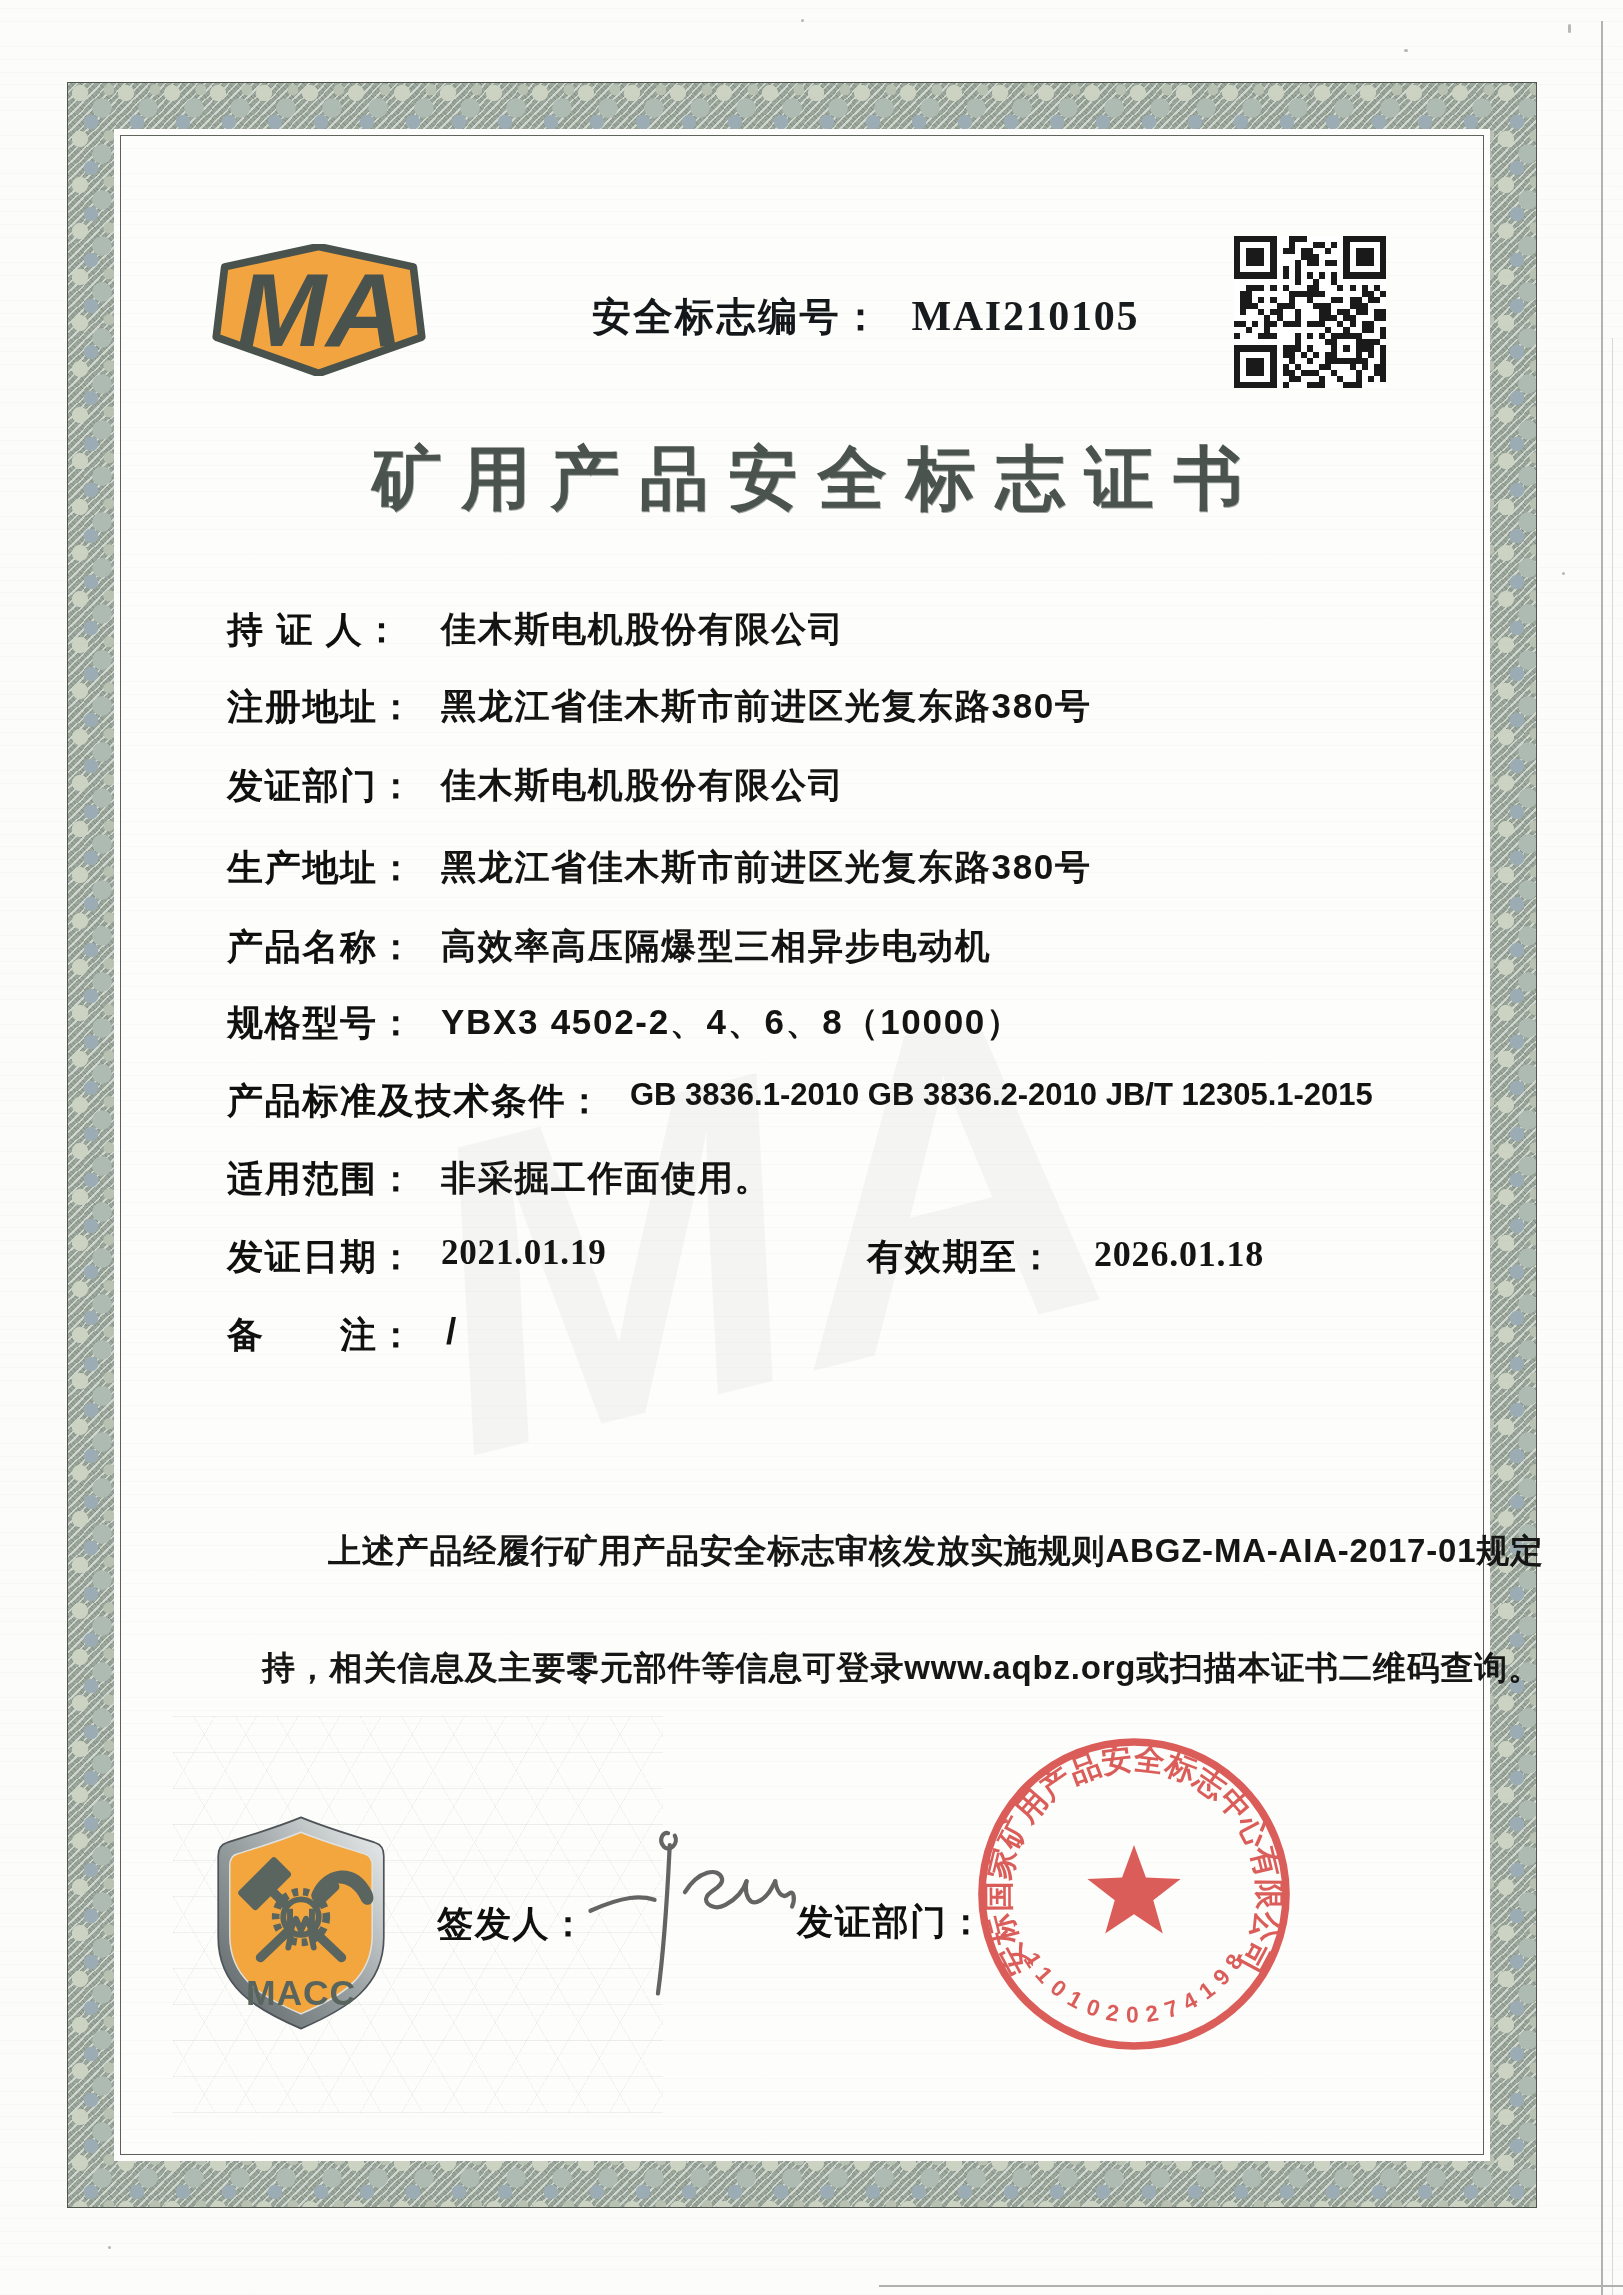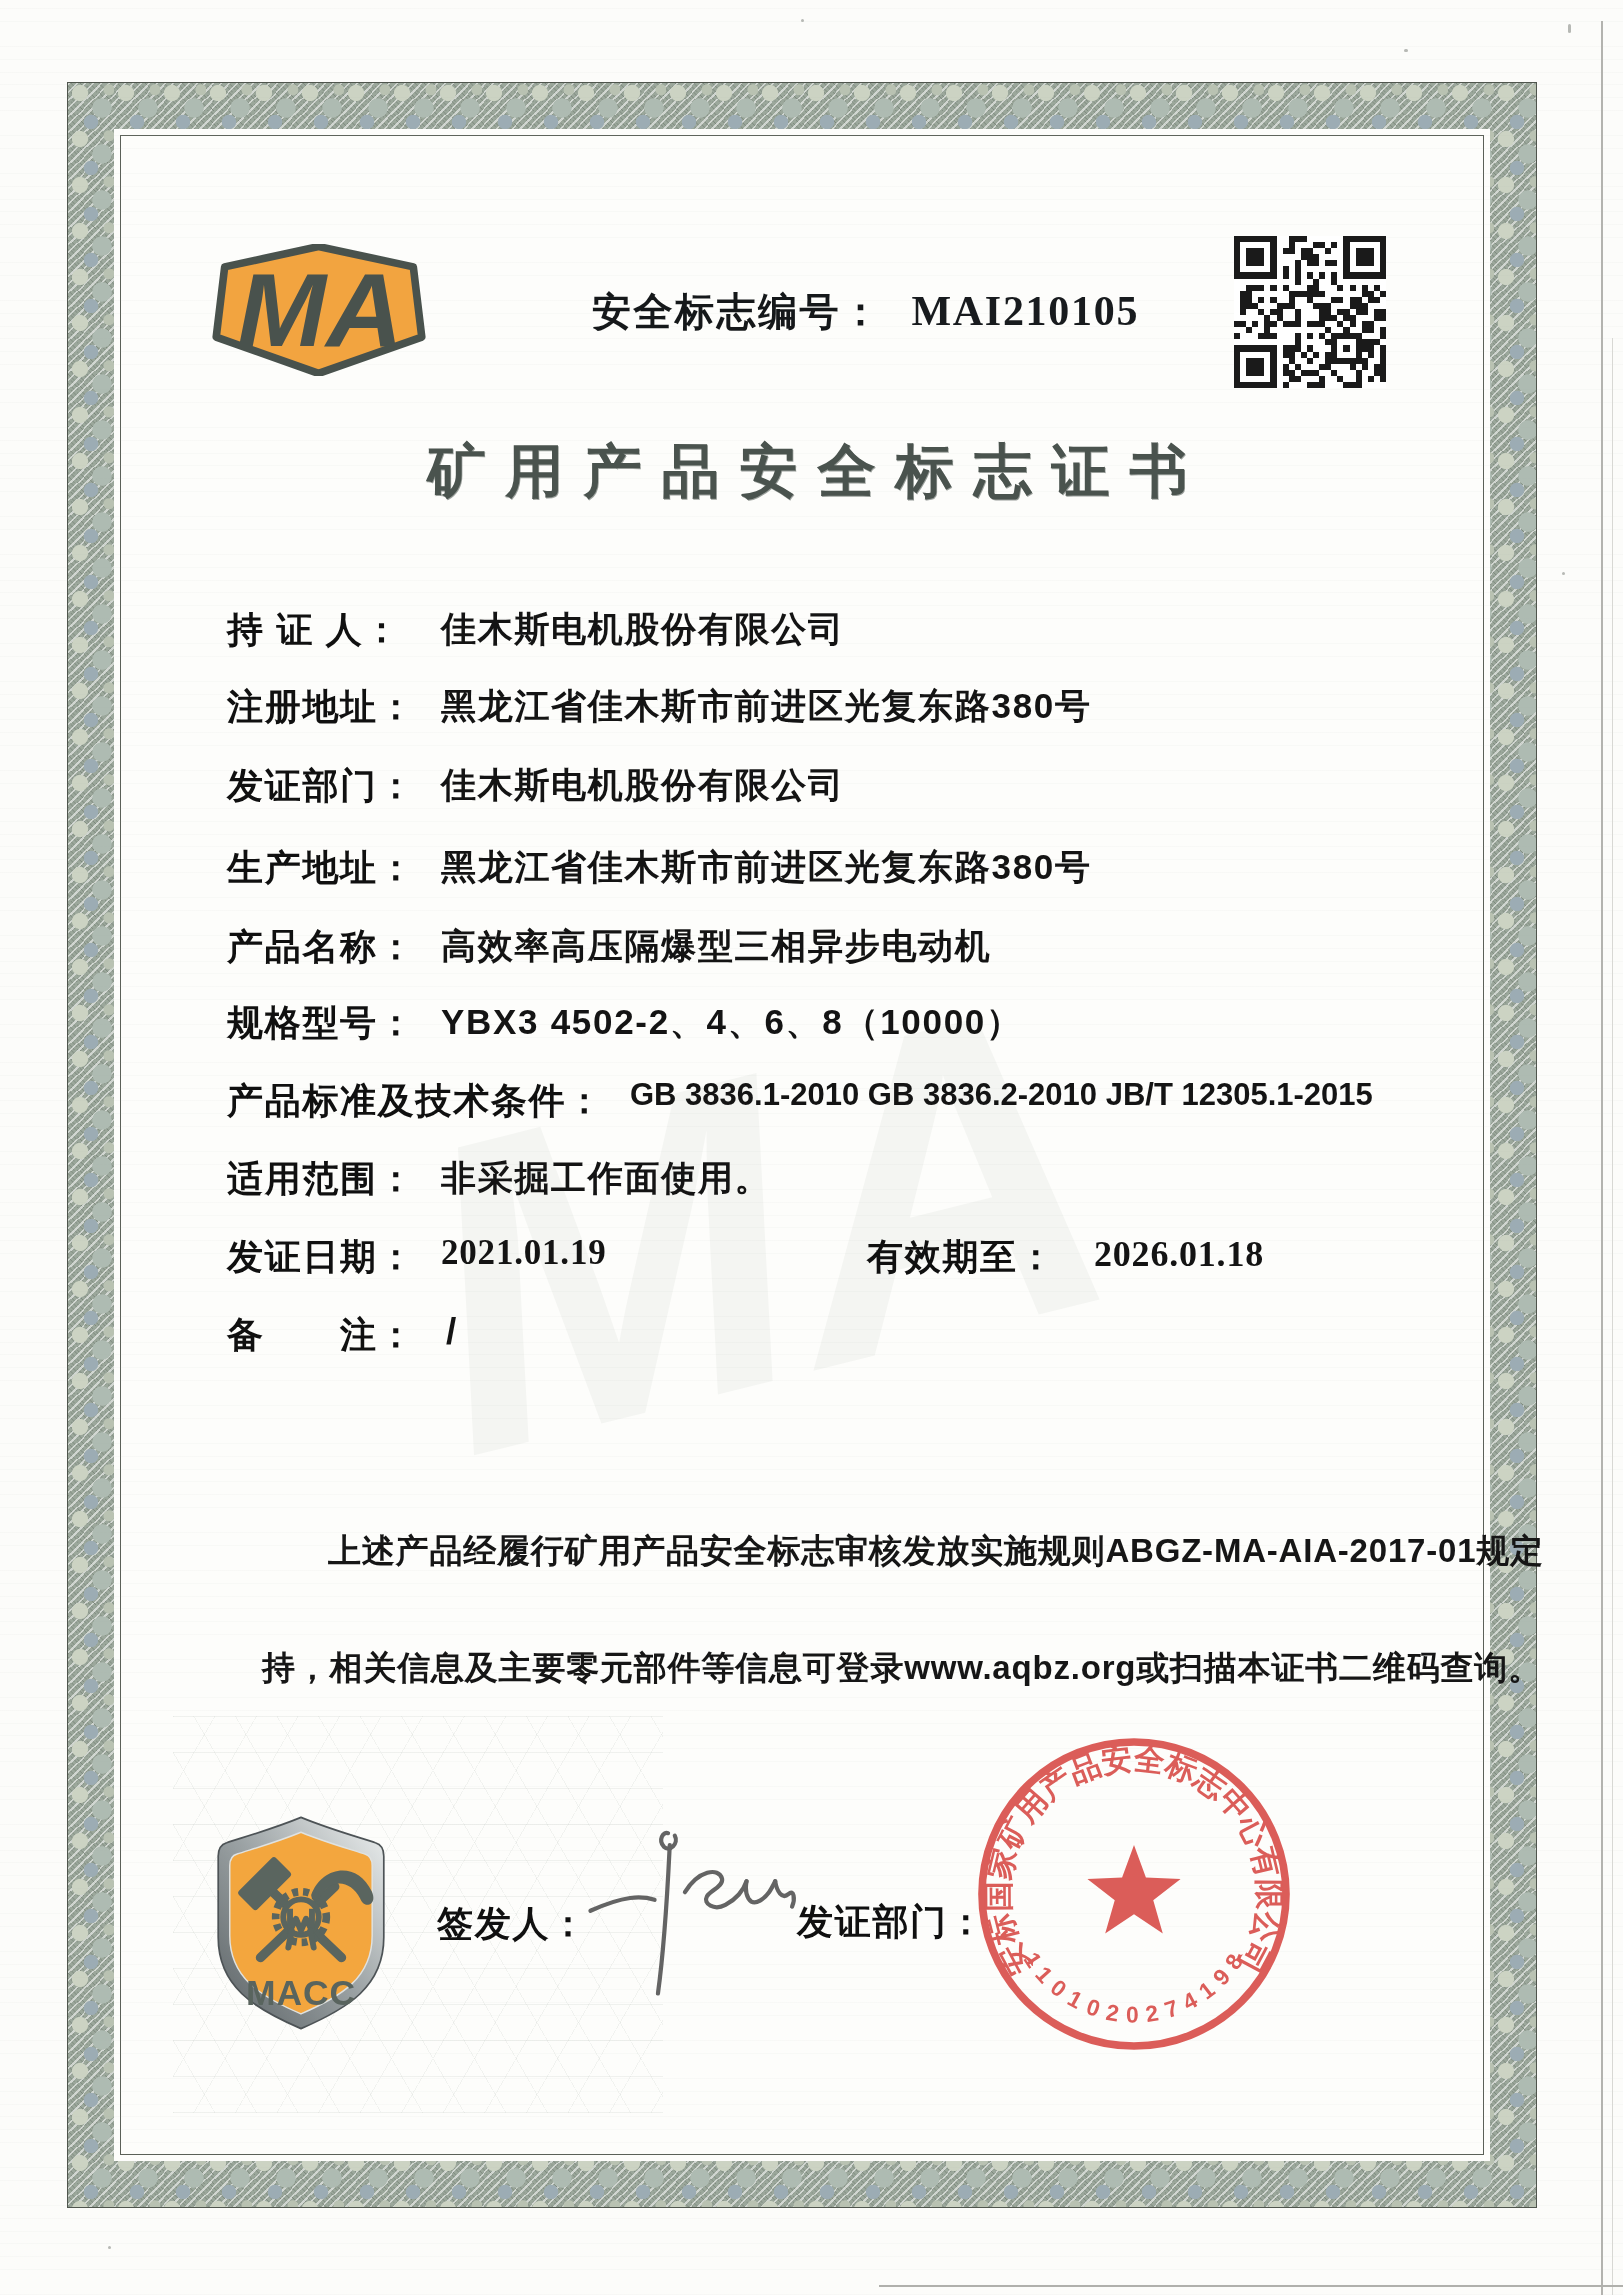--- a/index.html
+++ b/index.html
@@ -25,32 +25,32 @@
       repeating-linear-gradient(45deg, rgba(45,55,47,.30) 0 0.8px, rgba(0,0,0,0) 0.8px 4.2px);
     background-size:46px 46px,46px 46px,46px 46px,46px 46px,16px 16px,9.3px 9.3px;
     outline:1.7px solid #4f554d;
   }
   .frame-inner-white{ position:absolute; inset:46px; background:#fdfdfb; }
   .frame-inner-line{ position:absolute; inset:52px; border:1.7px solid #5b6058; }
 
   
   .ma-badge{ position:absolute; left:212px; top:244px; width:214px; height:132px; }
   .header-no{
-    position:absolute; left:592px; top:291px; white-space:nowrap; line-height:40px;
+    position:absolute; left:592px; top:291px; white-space:nowrap; line-height:50px;
   }
   .header-no .lbl{ font-size:39px; font-weight:900; color:#15181a; letter-spacing:2.5px; }
   .header-no .val{
     font-family:"Liberation Serif", serif; font-size:42px; font-weight:600;
     color:#181b1e; margin-left:29px; letter-spacing:1.7px;
   }
   .qr{ position:absolute; left:1234px; top:233px; width:152px; height:158px; }
 
   .title{
     position:absolute; left:0; right:0; top:433px; text-align:center;
-    font-family:"Liberation Serif", serif; font-size:58px; font-weight:900;
+    font-family:"Liberation Serif", serif; font-size:69px; font-weight:900;
     color:#4a534e; letter-spacing:20px; white-space:nowrap;
     text-shadow:0.8px 0.8px 0 rgba(74,83,78,.55);
     padding-left:12px;
   }
 
   
   .row{ position:absolute; white-space:nowrap; }
   .row .lbl{ position:absolute; left:227px; font-size:36px; font-weight:900; color:#101010; letter-spacing:1.7px; }
   .row .val{ position:absolute; left:441px; font-size:35px; font-weight:700; color:#141414; letter-spacing:1.7px; }
   .val-serif{ font-family:"Liberation Serif", serif; font-weight:600 !important; letter-spacing:0.8px !important; }

